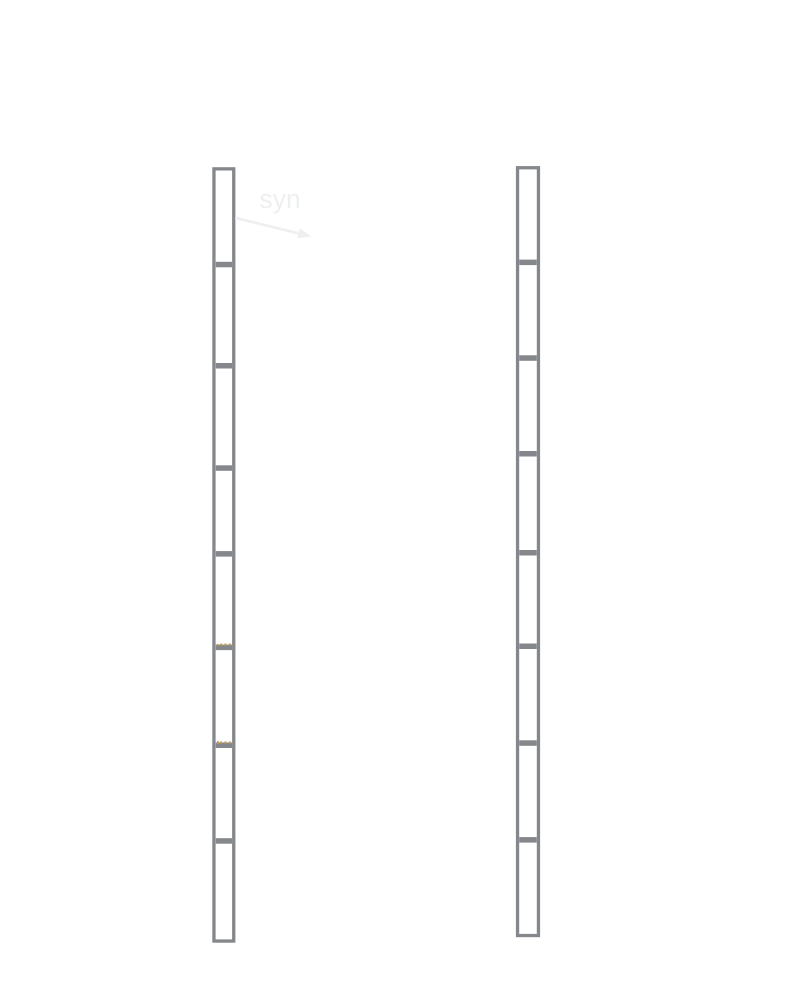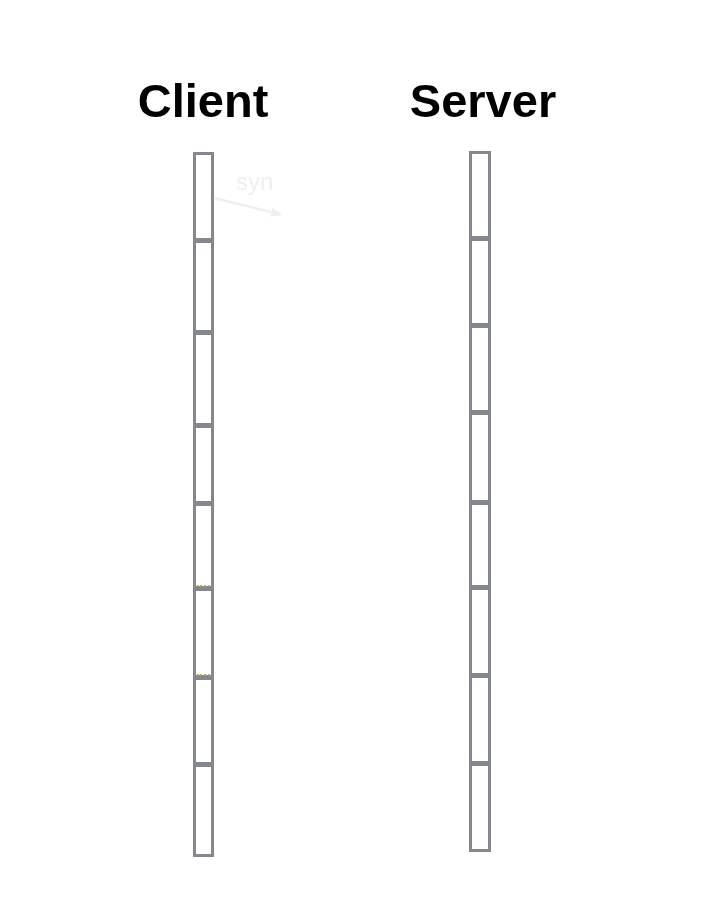--- a/index.html
+++ b/index.html
@@ -58,33 +58,31 @@
     position: absolute;
     left: 0;
     top: 0;
     pointer-events: none;
   }
 </style>
 </head>
 <body>
 
 <div class="stage" id="stage">
-    <div class="actor-title" style="left: 203px; top: 72px; color: rgb(0, 0, 0);">Client</div>
     <div class="lifeline" style="left: 193px; top: 152px; width: 21px; height: 705px; border-color: rgb(132, 135, 139);">
       <div class="divider" style="top: 83px; background: rgb(132, 135, 139);"></div>
       <div class="divider" style="top: 175px; background: rgb(132, 135, 139);"></div>
       <div class="divider" style="top: 268px; background: rgb(132, 135, 139);"></div>
       <div class="divider" style="top: 346px; background: rgb(132, 135, 139);"></div>
       <div class="divider" style="top: 431px; background: rgb(132, 135, 139);"></div>
       <div class="divider" style="top: 520px; background: rgb(132, 135, 139);"></div>
       <div class="divider" style="top: 607px; background: rgb(132, 135, 139);"></div>
       <div class="divider-dots" style="top: 430px; border-top-color: rgb(196, 154, 82);"></div>
       <div class="divider-dots" style="top: 519px; border-top-color: rgb(196, 154, 82);"></div>
     </div>
-    <div class="actor-title" style="left: 483px; top: 72px; color: rgb(0, 0, 0);">Server</div>
     <div class="lifeline" style="left: 469px; top: 151px; width: 22px; height: 701px; border-color: rgb(132, 135, 139);">
       <div class="divider" style="top: 82px; background: rgb(132, 135, 139);"></div>
       <div class="divider" style="top: 169px; background: rgb(132, 135, 139);"></div>
       <div class="divider" style="top: 256px; background: rgb(132, 135, 139);"></div>
       <div class="divider" style="top: 346px; background: rgb(132, 135, 139);"></div>
       <div class="divider" style="top: 431px; background: rgb(132, 135, 139);"></div>
       <div class="divider" style="top: 519px; background: rgb(132, 135, 139);"></div>
       <div class="divider" style="top: 607px; background: rgb(132, 135, 139);"></div>
     </div>
     <svg class="msg-arrow" width="720" height="900" viewBox="0 0 720 900">

